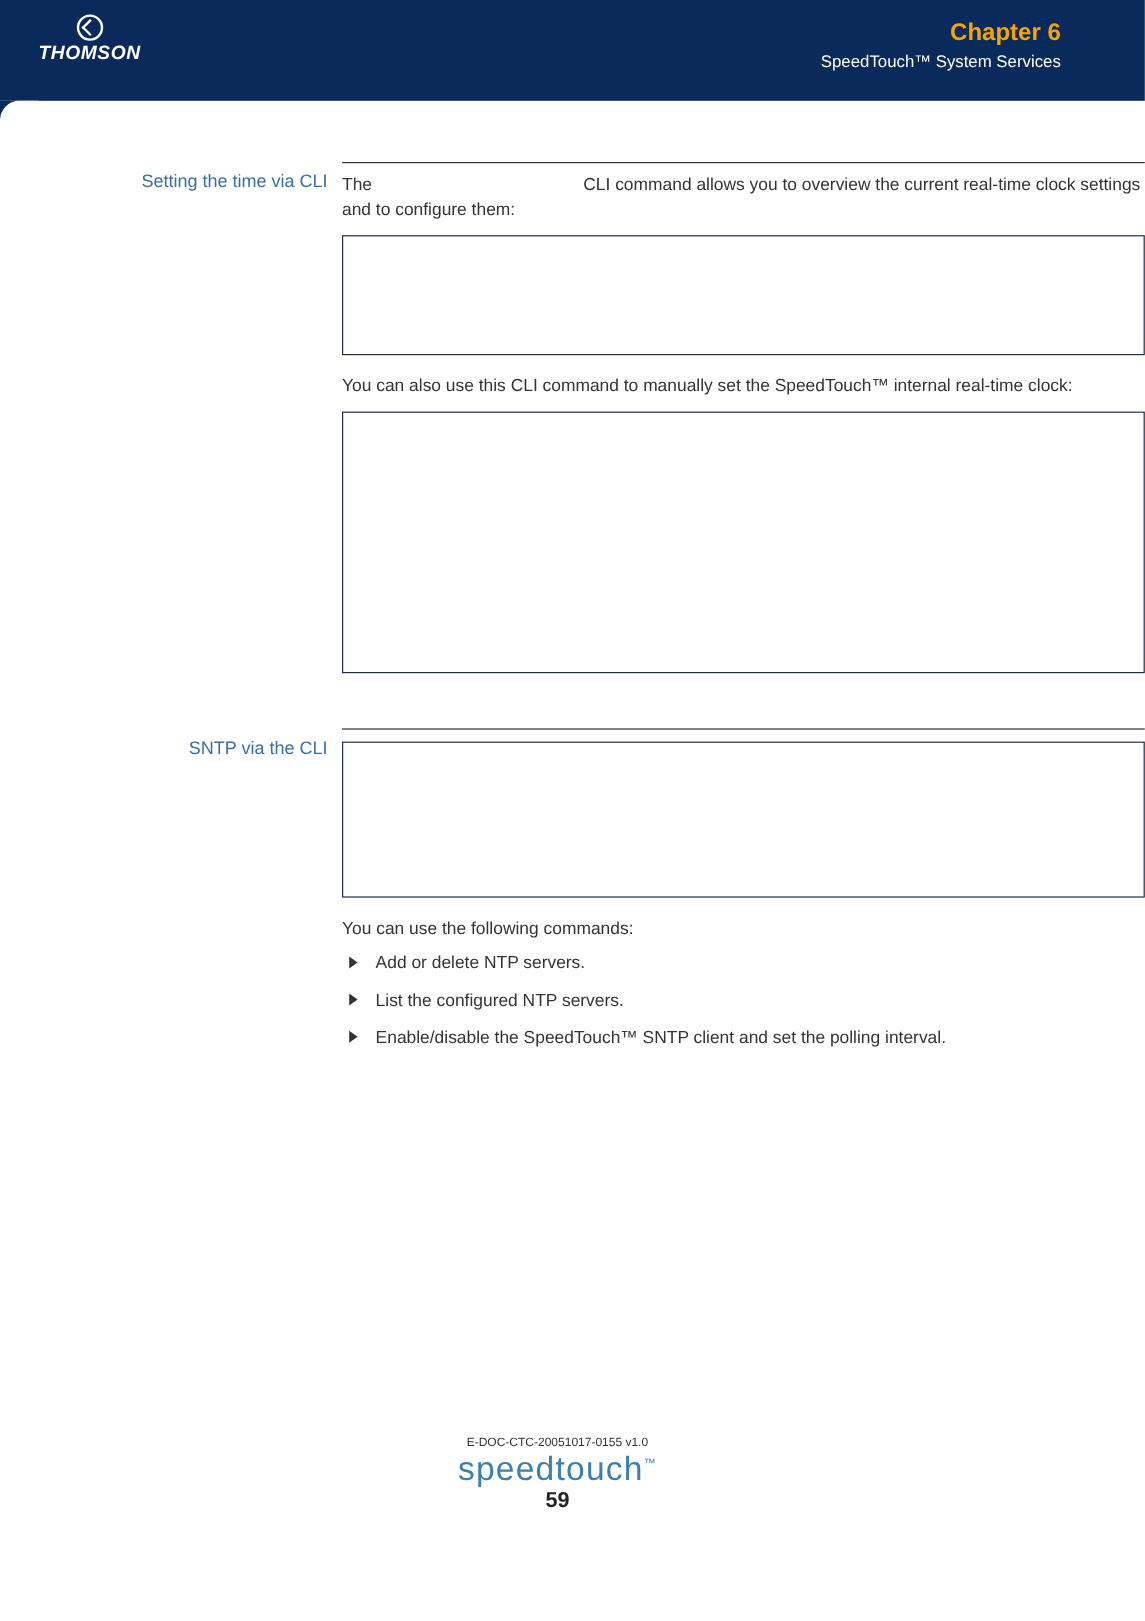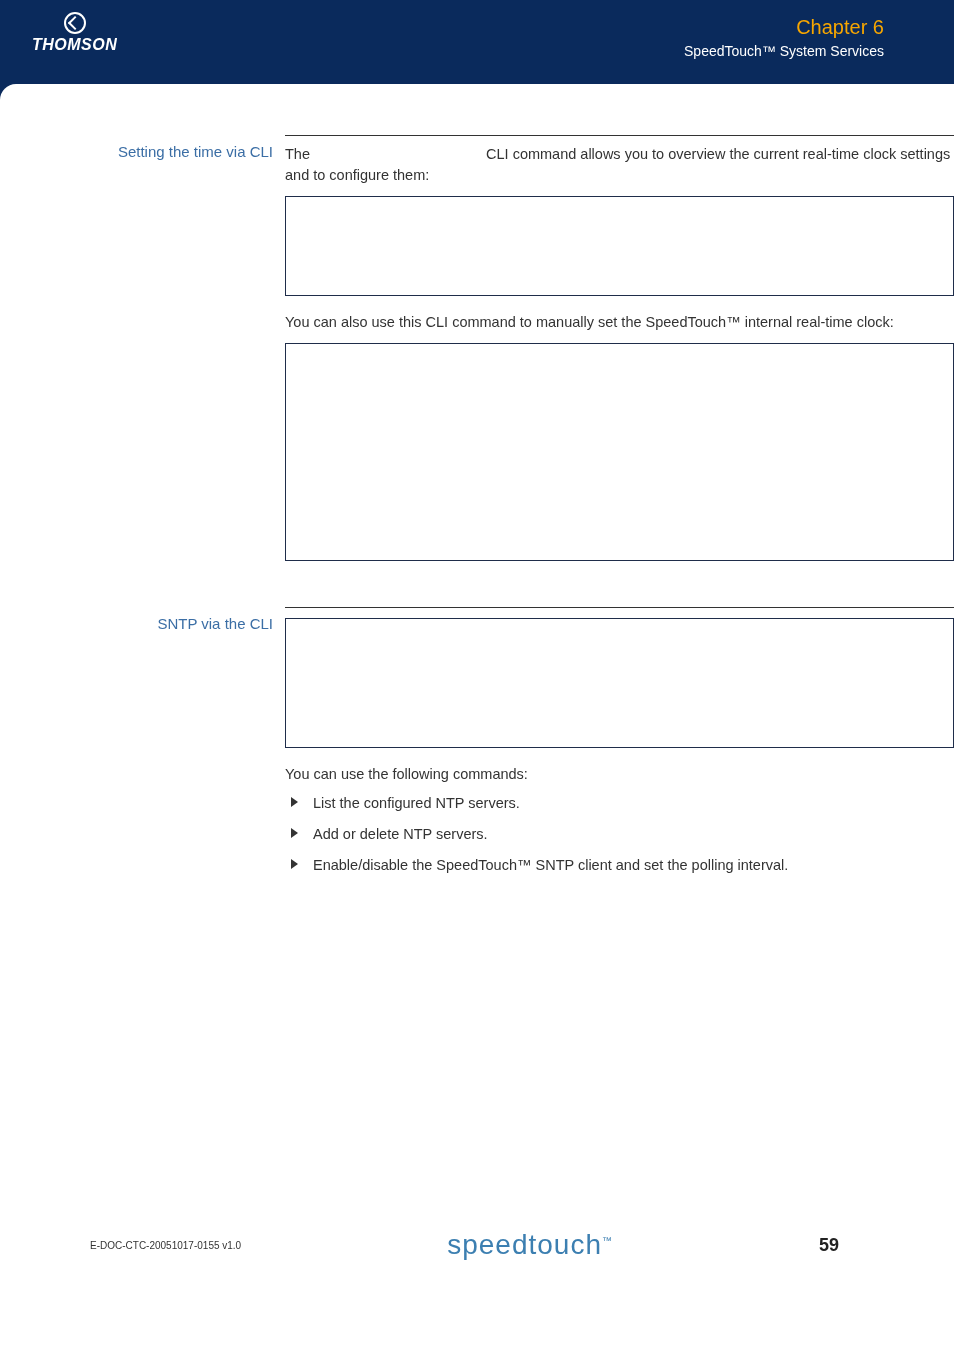--- a/index.html
+++ b/index.html
@@ -68,21 +68,21 @@
   }
   .header-titles {
     position: absolute;
     right: 70px;
     top: 16px;
     text-align: right;
     color: #ffffff;
   }
   .chapter-label {
     color: #f7a600;
-    font-weight: normal;
+    font-weight: bold;
     font-size: 20px;
     margin-bottom: 4px;
   }
   .subtitle {
     font-size: 14px;
     color: #ffffff;
   }
   .content-area {
     position: absolute;
     top: 135px;
@@ -153,20 +153,21 @@
   .footer {
     position: absolute;
     bottom: 90px;
     left: 0;
     right: 0;
     padding-left: 90px;
     padding-right: 115px;
     display: flex;
     align-items: center;
     justify-content: space-between;
+    flex-direction: column;
   }
   .doc-id {
     font-size: 10px;
     color: #333;
   }
   .brand {
     font-family: Arial, Helvetica, sans-serif;
     font-size: 28px;
     color: #3c7fb1;
     letter-spacing: 1px;
@@ -215,25 +216,25 @@
 
   <div class="section-row">
     <div class="section-title">SNTP via the CLI</div>
     <div class="section-body">
       <div class="top-rule"></div>
       <div class="code-box h3"></div>
       <div class="body-text">You can use the following commands:</div>
       <ul class="cmd-list" style="margin-top:8px;">
         <li>
           <span class="triangle"></span>
-          <div class="cmd-desc">List the configured NTP servers.</div>
+          <div class="cmd-desc">Add or delete NTP servers.</div>
         </li>
         <li>
           <span class="triangle"></span>
-          <div class="cmd-desc">Add or delete NTP servers.</div>
+          <div class="cmd-desc">List the configured NTP servers.</div>
         </li>
         <li>
           <span class="triangle"></span>
           <div class="cmd-desc">Enable/disable the SpeedTouch™ SNTP client and set the polling interval.</div>
         </li>
       </ul>
     </div>
   </div>
 
 </div>

